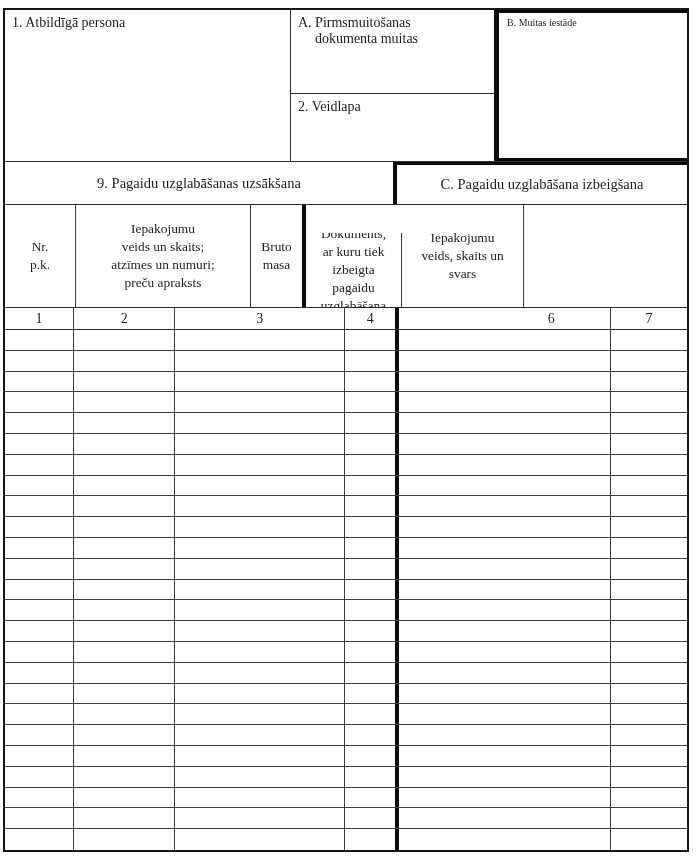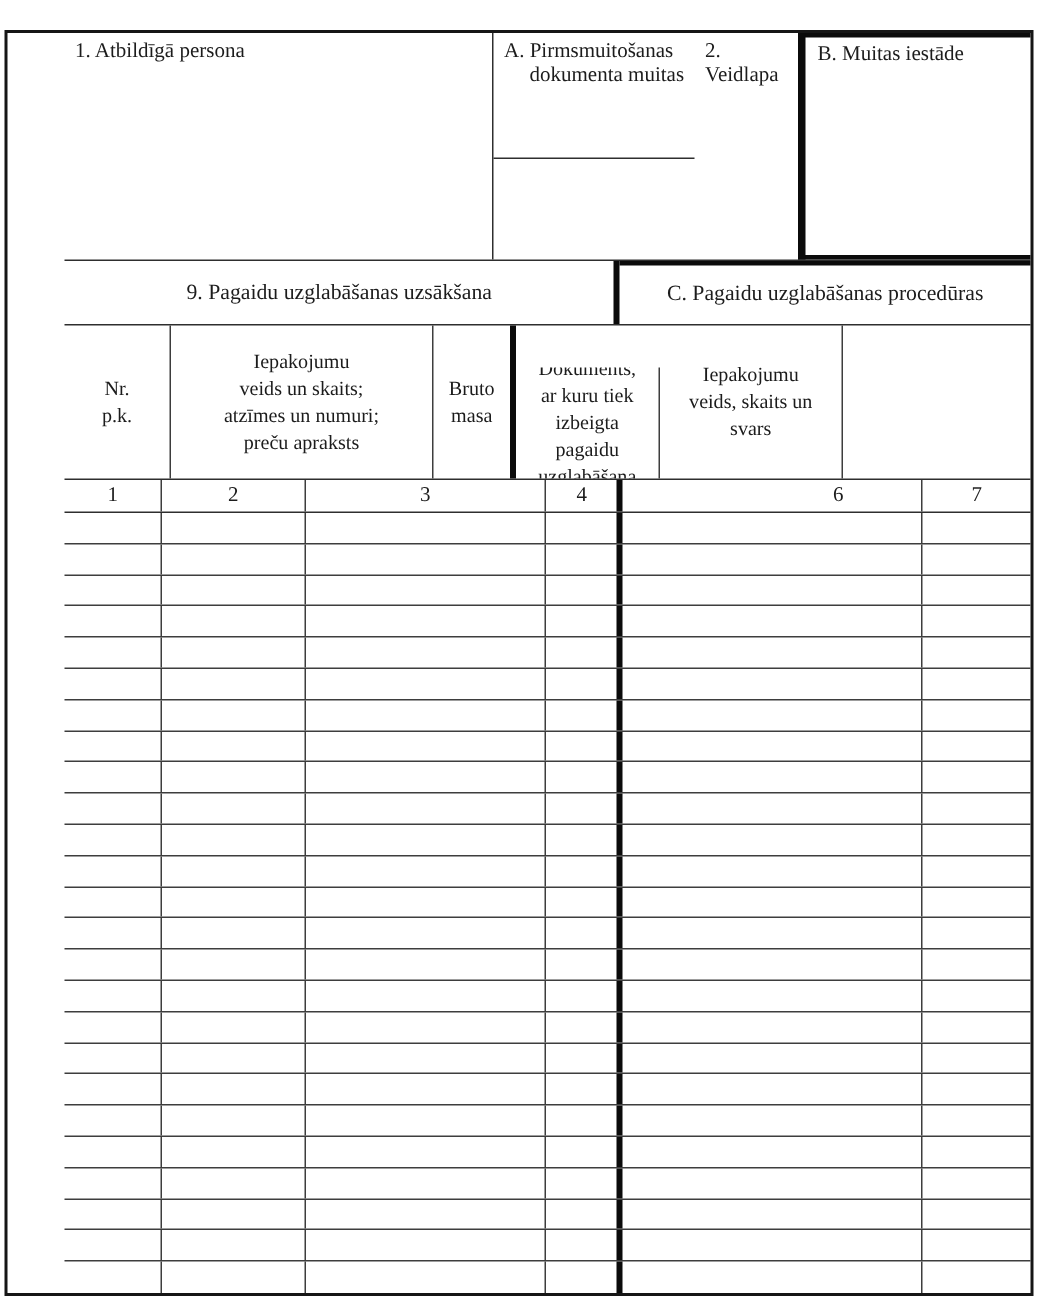--- a/index.html
+++ b/index.html
@@ -8,65 +8,64 @@
     background: #ffffff;
     width: 700px;
     height: 868px;
     overflow: hidden;
     font-family: "Liberation Serif", "DejaVu Serif", serif;
     color: #1c1c1c;
   }
   .form {
     position: absolute;
     left: 3px;
-    top: 20px;
+    top: 8px;
     width: 686px;
     box-sizing: border-box;
     border: 2px solid #161616;
     background: #ffffff;
-    padding-left: 38px;
   }
   .form *, .form *::before, .form *::after { box-sizing: border-box; }
 
   
   .top-section {
     display: flex;
     height: 152px;
     border-bottom: 1px solid #2e2e2e;
   }
   .box1 {
     width: 286px;
     border-right: 1px solid #2e2e2e;
     padding: 5px 7px;
     font-size: 14px;
   }
   .boxA-col {
     width: 203px;
     display: flex;
-    flex-direction: row;
+    flex-direction: column;
   }
   .boxA {
     height: 84px;
     border-bottom: 1px solid #2e2e2e;
     padding: 5px 7px;
     font-size: 14px;
   }
   .boxA .hang { display: block; padding-left: 17px; }
   .box2 {
     flex: 1;
     padding: 5px 7px;
     font-size: 14px;
   }
   .boxB {
     flex: 1;
     border-left: 5px solid #0b0b0b;
     border-top: 3px solid #0b0b0b;
     border-bottom: 3px solid #0b0b0b;
     padding: 4px 8px;
-    font-size: 14px;
+    font-size: 10px;
   }
 
   
   .section-row {
     display: flex;
     height: 43px;
     border-bottom: 1px solid #2e2e2e;
   }
   .sec9 {
     width: 400px;
@@ -139,21 +138,21 @@
         <span>2. Veidlapa</span>
       </div>
     </div>
     <div class="boxB">
       <span>B. Muitas iestāde</span>
     </div>
   </div>
 
   <div class="section-row">
     <div class="sec9">9. Pagaidu uzglabāšanas uzsākšana</div>
-    <div class="secC">C. Pagaidu uzglabāšanas procedūras</div>
+    <div class="secC">C. Pagaidu uzglabāšana izbeigšana</div>
   </div>
 
   <div class="grid-row header-row">
     <div class="cell c1">Nr.
 p.k.</div>
     <div class="cell c3">Iepakojumu
 veids un skaits;
 atzīmes un numuri;
 preču apraksts</div>
     <div class="cell c4">Bruto

